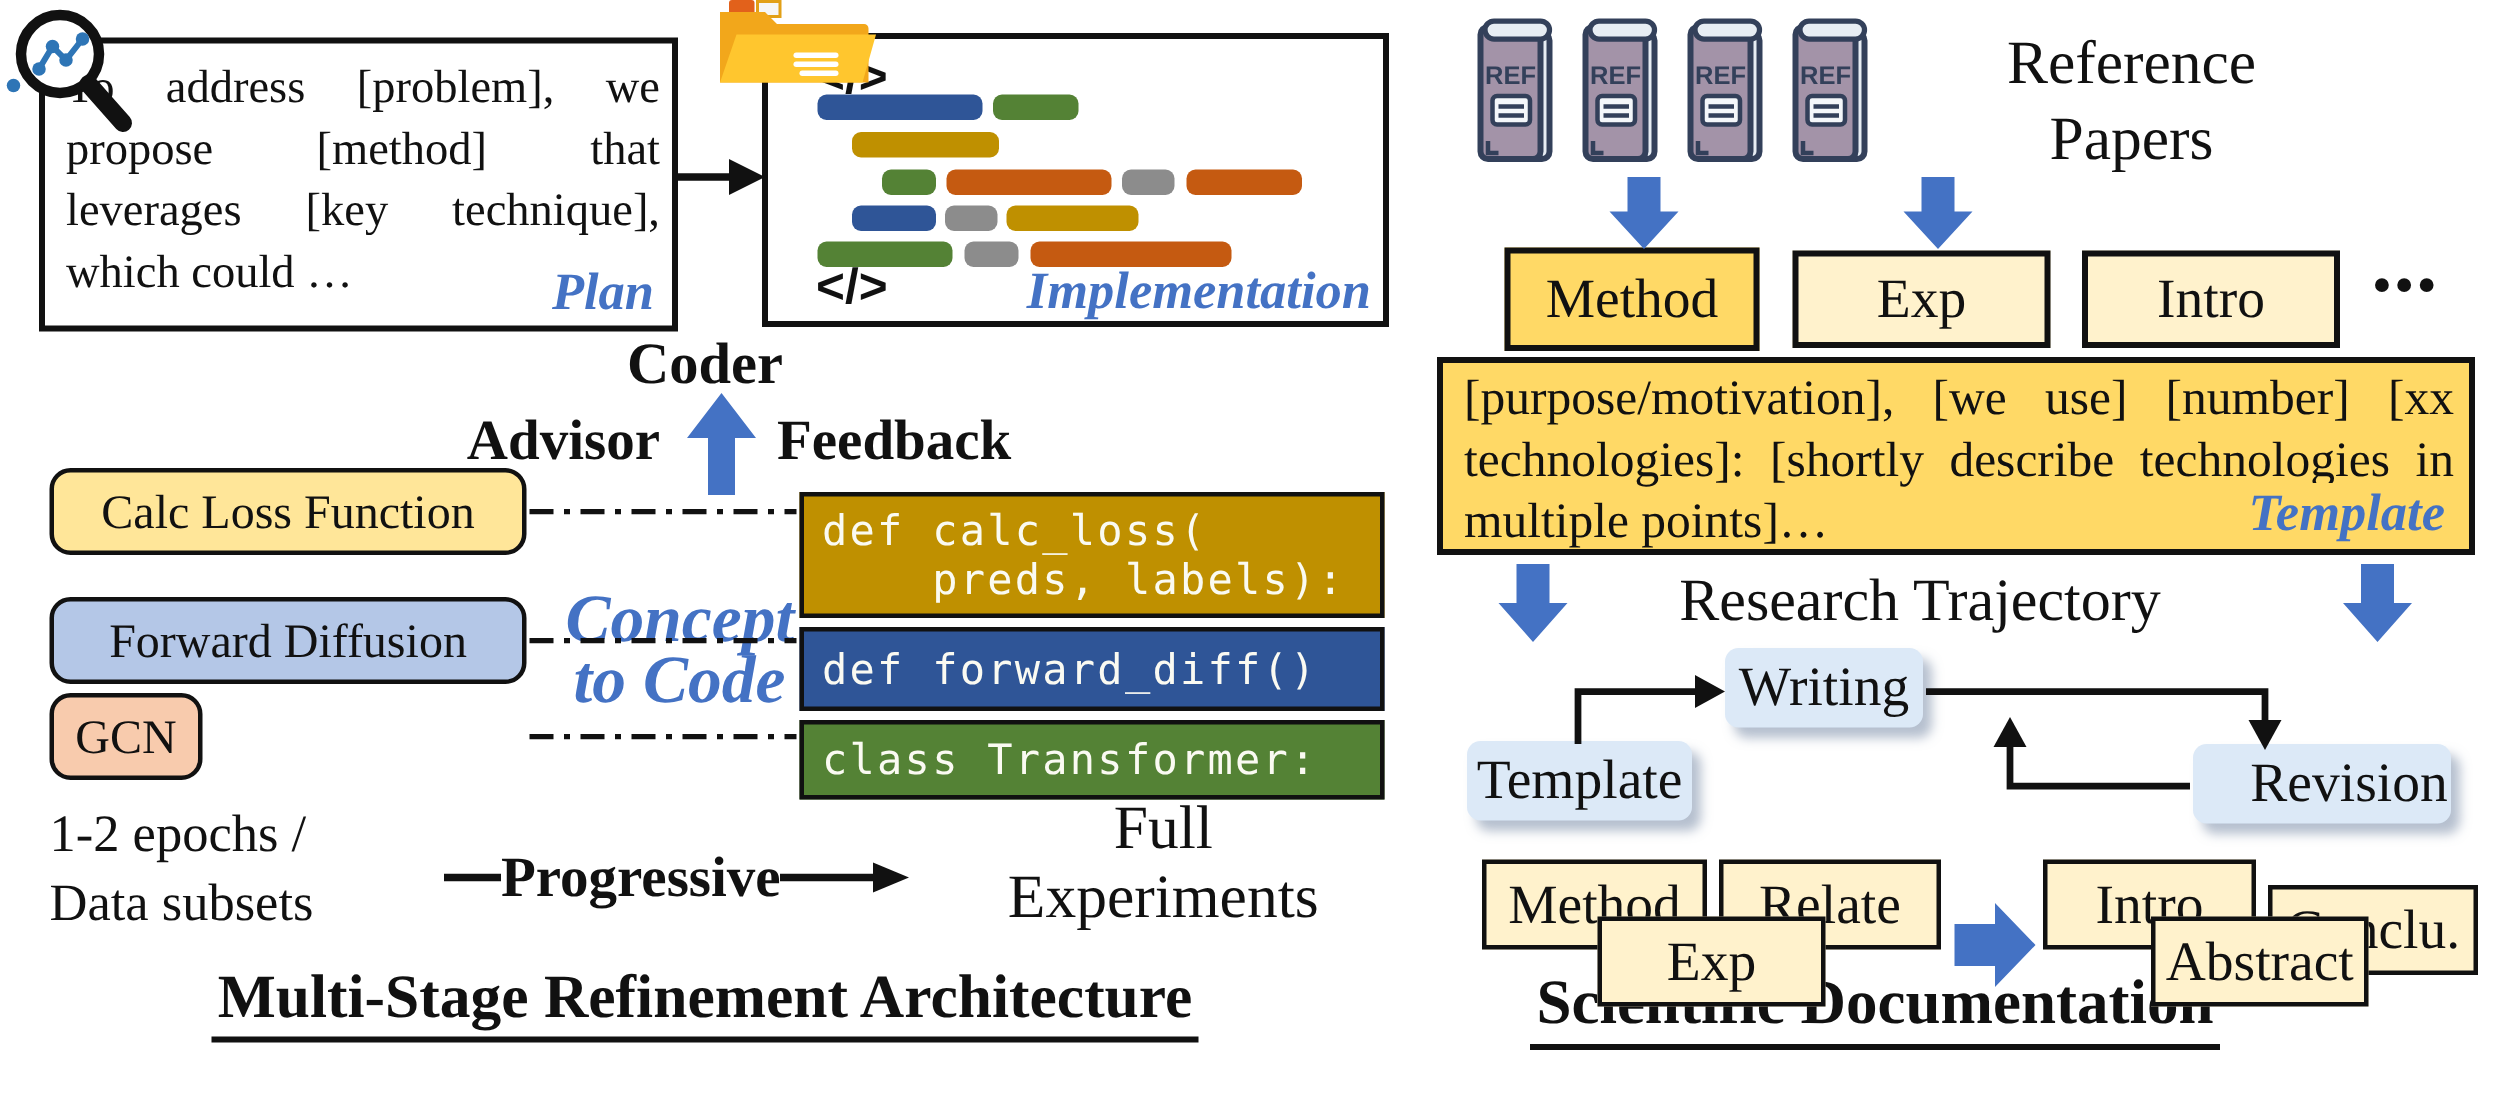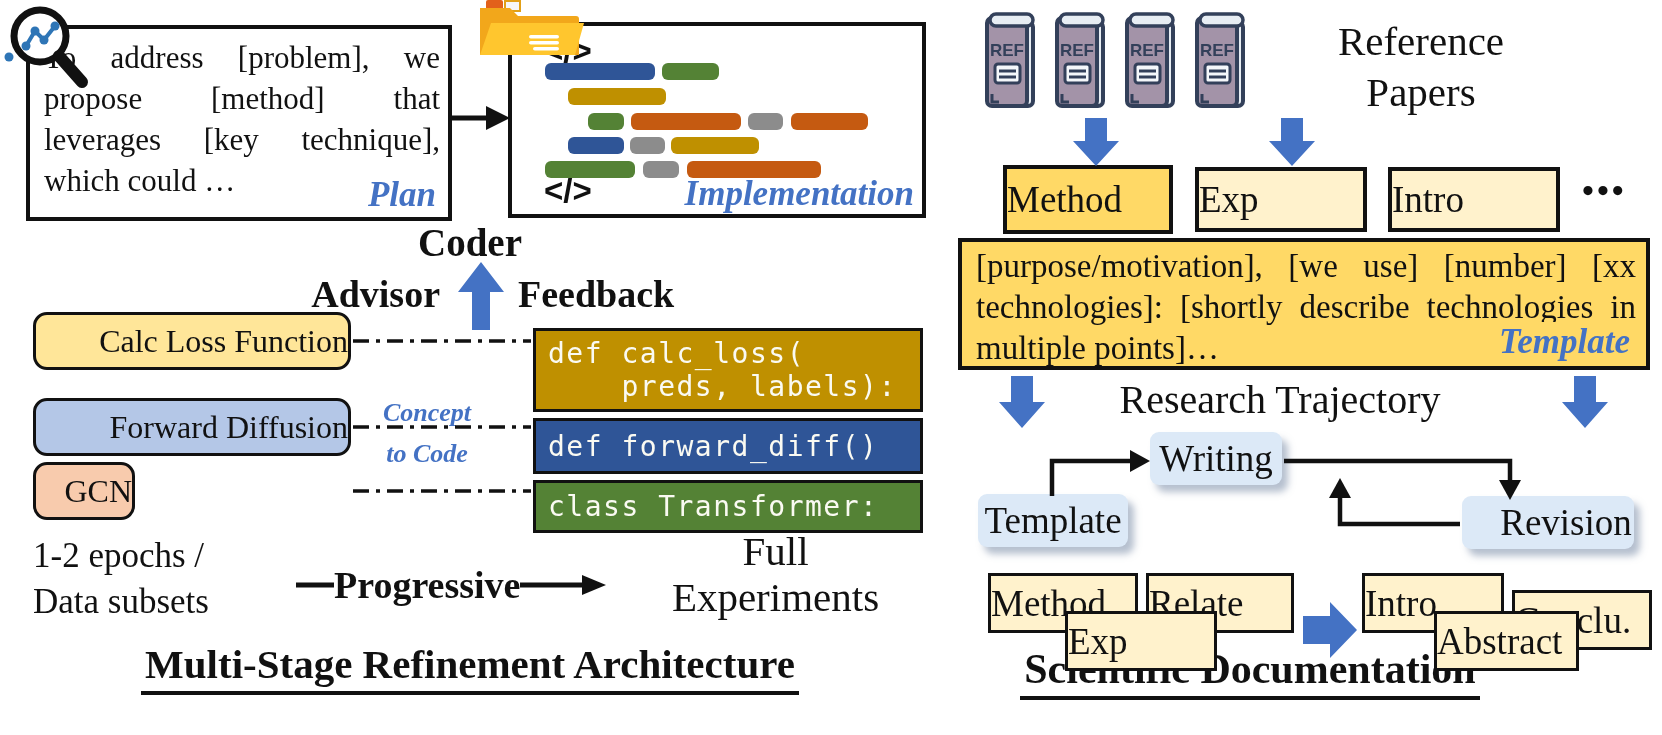--- a/index.html
+++ b/index.html
@@ -3,26 +3,26 @@
 <meta charset="utf-8">
 <style>
   html,body{margin:0;padding:0;background:#ffffff;}
   #canvas{position:relative;width:1662px;height:735px;background:#ffffff;overflow:hidden;
           font-family:"Liberation Serif","DejaVu Serif",serif;color:#111;}
   .abs{position:absolute;}
   svg{display:block;}
   
   .rect{position:absolute;border:4px solid #111;background:#fff;box-sizing:border-box;}
   .rbox{position:absolute;border:3.5px solid #111;border-radius:14px;box-sizing:border-box;
-        display:flex;align-items:center;justify-content:flex-end;font-size:32px;}
+        display:flex;align-items:center;justify-content:center;font-size:32px;}
   .codeblock{position:absolute;border:3px solid #111;box-sizing:border-box;color:#FAFAF2;
         font-family:"DejaVu Sans Mono","Liberation Mono",monospace;font-size:28px;letter-spacing:1.5px;
         white-space:pre;display:flex;flex-direction:column;justify-content:center;padding-left:12px;}
   .tab{position:absolute;border:4px solid #111;box-sizing:border-box;display:flex;align-items:center;
-        font-size:37px;}
+        justify-content:center;font-size:37px;}
   .cream{background:var(--box-cream,#FFF2CC);}
   .goldbg{background:var(--box-gold,#FFD966);}
   .flowbox{position:absolute;background:var(--flow-blue,#DCE9F7);border-radius:9px;
         box-shadow:6px 7px 7px rgba(110,130,160,.5);display:flex;align-items:center;justify-content:center;
         font-size:37px;box-sizing:border-box;}
   .blueital{color:var(--accent-blue,#4472C4);font-weight:bold;font-style:italic;}
   .bold{font-weight:bold;}
   .center{text-align:center;}
   .title-wrap{position:absolute;text-align:center;}
   .title-inner{display:inline-block;font-weight:bold;font-size:41px;border-bottom:4px solid #111;padding:0 4px 3px 4px;}
@@ -91,21 +91,21 @@
   <div class="rbox" style="left:33px;top:312px;width:318px;height:58px;background:var(--box-yellow,#FFE699);">
     <span>Calc Loss Function</span>
   </div>
   <div class="rbox" style="left:33px;top:462px;width:102px;height:58px;background:var(--box-orange,#F8CBAD);">
     <span>GCN</span>
   </div>
   <div class="rbox" style="left:33px;top:398px;width:318px;height:58px;background:var(--box-blue,#B4C7E7);">
     <span>Forward Diffusion</span>
   </div>
 
-  <div class="abs blueital center" style="left:351px;top:392px;width:152px;font-size:26px;line-height:41px;">
+  <div class="abs blueital center" style="left:377px;top:392px;width:152px;font-size:45px;line-height:41px;">
     <div>Concept</div>
     <div>to Code</div>
   </div>
 
   <div class="codeblock" style="left:533px;top:328px;width:390px;height:84px;background:var(--bar-gold,#BF9000);">
     <div>def calc_loss(</div>
     <div>    preds, labels):</div>
   </div>
   <div class="codeblock" style="left:533px;top:418px;width:390px;height:56px;background:var(--bar-blue,#2F5597);">
     <div>def forward_diff()</div>

